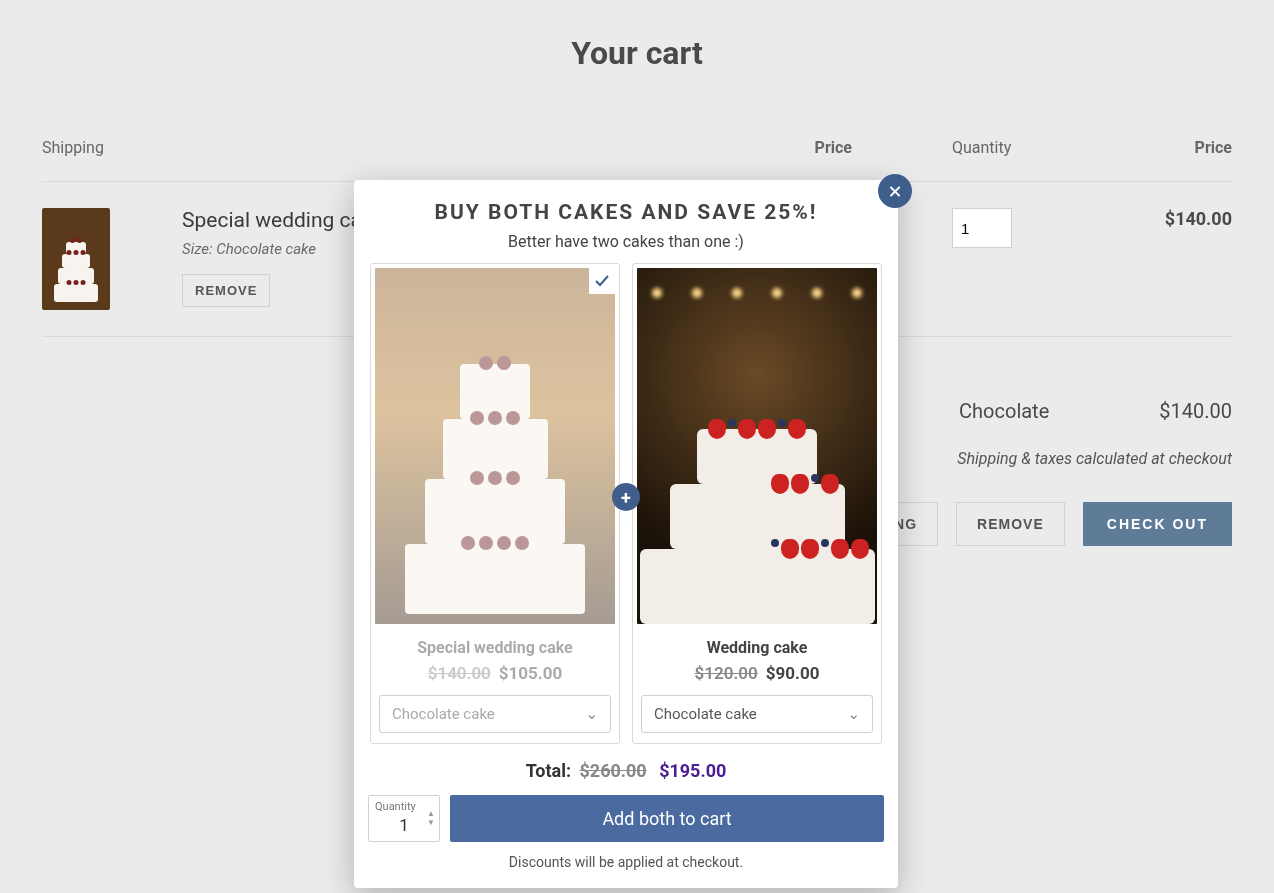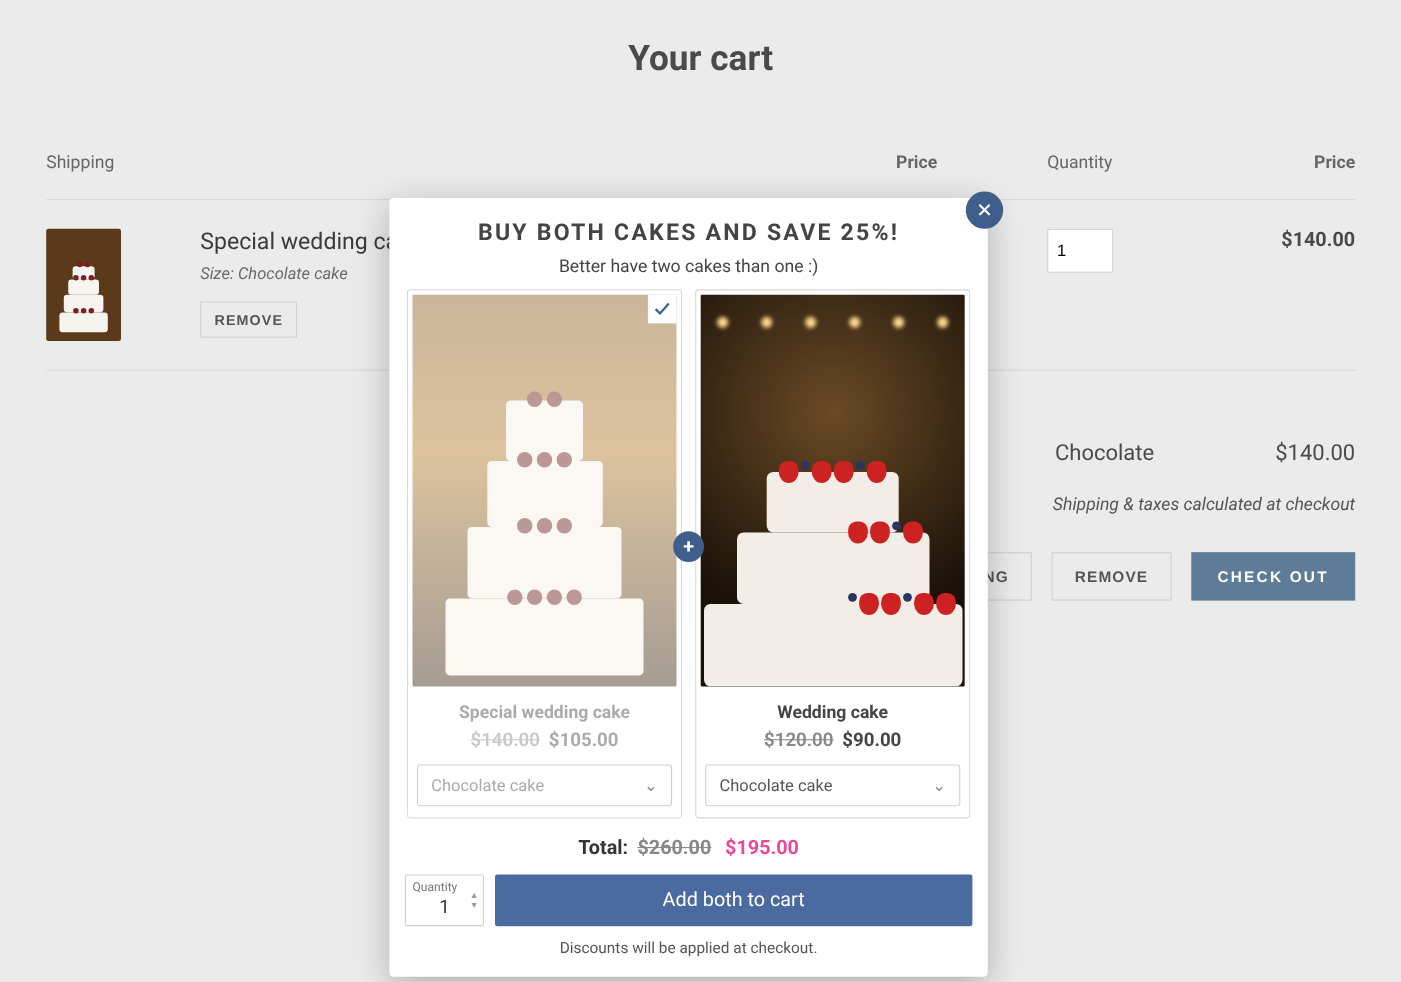--- a/index.html
+++ b/index.html
@@ -245,21 +245,21 @@
     background: #fff;
     position: relative;
     z-index: 7;
   }
   .select.dim { color: #aaa; }
   .chev { color:#888; }
 
   .total-row { margin-top: 16px; font-size: 18px; }
   .total-row .lbl { font-weight:700; color:#333; }
   .total-row .old { text-decoration: line-through; color:#888; font-weight:700; margin: 0 8px 0 4px;}
-  .total-row .new { font-weight:700; color:#ec4899; }
+  .total-row .new { font-weight:700; color:#4c1d95; }
 
   .add-row { display:flex; gap:10px; margin-top:14px; align-items:stretch; }
   .qty-box {
     border:1px solid #d0d0d0; border-radius:2px;
     width:72px; padding:4px 6px 6px; text-align:left;
     position: relative;
   }
   .qty-box label{font-size:11px;color:#777;display:block;}
   .qty-box .v{font-size:17px;color:#333;text-align:center;display:block;margin-top:2px;}
   .spin{position:absolute;right:4px;top:14px;display:flex;flex-direction:column;gap:1px;}

